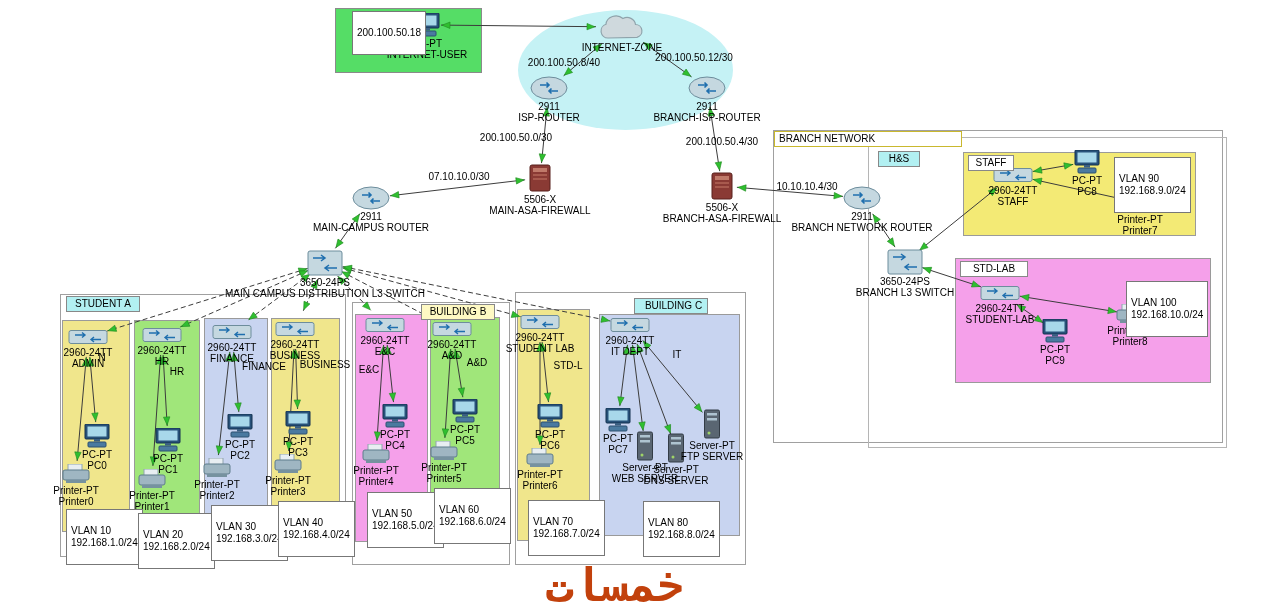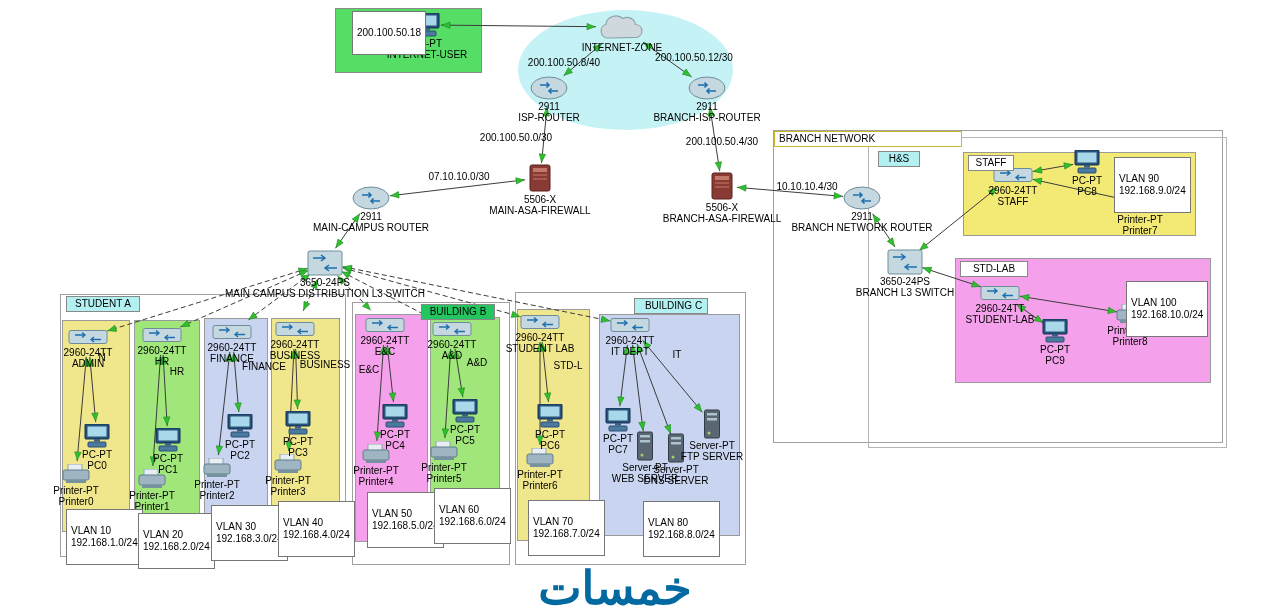--- a/index.html
+++ b/index.html
@@ -7,21 +7,21 @@
   body{font-family:"Liberation Sans",sans-serif}
   #stage{position:relative;width:1280px;height:615px;background:#fff;overflow:hidden}
   .grp{position:absolute;z-index:1}
   .grp.ell{border-radius:50%}
   #links{position:absolute;left:0;top:0;width:1280px;height:615px;z-index:2;pointer-events:none}
   .node{position:absolute;transform:translate(-50%,-50%);z-index:3;cursor:pointer;line-height:0}
   .nlabel{position:absolute;transform:translateX(-50%);z-index:4;font-size:10px;line-height:11px;text-align:center;color:#000;white-space:nowrap}
   .txt{position:absolute;transform:translateX(-50%);z-index:4;font-size:10px;line-height:11px;color:#000;white-space:nowrap}
   .tag{position:absolute;z-index:4;font-size:10px;line-height:12px;background:#fff;border:1px solid #777;padding:15px 4px;white-space:nowrap;color:#000}
   .chip{position:absolute;z-index:4;font-size:10px;height:16px;line-height:14px;border:1px solid #888;text-align:center;padding:0 4px;white-space:nowrap;color:#000;overflow:hidden}
-  #watermark{position:absolute;left:615px;bottom:0px;transform:translateX(-50%);font-size:46px;font-weight:bold;color:#0369a1;z-index:5;font-family:Liberation Sans, sans-serif}
+  #watermark{position:absolute;left:615px;bottom:0px;transform:translateX(-50%);font-size:46px;font-weight:bold;color:#c2410c;z-index:5;font-family:Liberation Mono, monospace}
 </style>
 </head>
 <body>
 
 <div id="stage">
   <svg id="links">
       <line x1="441.0" y1="25.1" x2="596.0" y2="26.7" stroke="#3c3c3c" stroke-width="1"></line>
       <polygon points="-4,-3.2 4,0 -4,3.2" transform="translate(446.0,25.2) rotate(180.6)" fill="#2fbf2f" stroke="#1f8a1f" stroke-width="0.6"></polygon>
       <polygon points="-4,-3.2 4,0 -4,3.2" transform="translate(591.0,26.7) rotate(0.6)" fill="#2fbf2f" stroke="#1f8a1f" stroke-width="0.6"></polygon>
       <line x1="602.0" y1="43.7" x2="563.6" y2="75.8" stroke="#3c3c3c" stroke-width="1"></line>
@@ -157,21 +157,21 @@
     <div class="grp" style="left: 134px; top: 320px; width: 66px; height: 222px; background: rgb(160, 230, 122); border: 1px solid rgb(154, 154, 154);"></div>
     <div class="grp" style="left: 204px; top: 318px; width: 64px; height: 228px; background: rgb(200, 212, 240); border: 1px solid rgb(154, 154, 154);"></div>
     <div class="grp" style="left: 271px; top: 318px; width: 69px; height: 238px; background: rgb(240, 230, 140); border: 1px solid rgb(154, 154, 154);"></div>
     <div class="grp" style="left: 355px; top: 314px; width: 73px; height: 228px; background: rgb(245, 160, 234); border: 1px solid rgb(154, 154, 154);"></div>
     <div class="grp" style="left: 430px; top: 317px; width: 70px; height: 220px; background: rgb(160, 230, 122); border: 1px solid rgb(154, 154, 154);"></div>
     <div class="grp" style="left: 517px; top: 309px; width: 73px; height: 232px; background: rgb(240, 230, 140); border: 1px solid rgb(154, 154, 154);"></div>
     <div class="grp" style="left: 599px; top: 314px; width: 141px; height: 222px; background: rgb(200, 212, 240); border: 1px solid rgb(154, 154, 154);"></div>
     <div class="grp" style="left: 963px; top: 152px; width: 233px; height: 84px; background: rgb(243, 234, 117); border: 1px solid rgb(154, 154, 154);"></div>
     <div class="grp" style="left: 955px; top: 258px; width: 256px; height: 125px; background: rgb(245, 160, 234); border: 1px solid rgb(154, 154, 154);"></div>
     <div class="chip" style="left: 66px; top: 296px; width: 74px; background: rgb(178, 240, 242); border-color: rgb(136, 136, 136);">STUDENT A</div>
-    <div class="chip" style="left: 421px; top: 304px; width: 74px; background: #22c55e; border-color: rgb(136, 136, 136);">BUILDING B</div>
+    <div class="chip" style="left: 421px; top: 304px; width: 74px; background: #fef9c3; border-color: rgb(136, 136, 136);">BUILDING B</div>
     <div class="chip" style="left: 634px; top: 298px; width: 74px; background: rgb(178, 240, 242); border-color: rgb(136, 136, 136); padding-left: 9px;">BUILDING C</div>
     <div class="chip" style="left: 878px; top: 151px; width: 42px; background: rgb(178, 240, 242); border-color: rgb(136, 136, 136);">H&amp;S</div>
     <div class="chip" style="left: 774px; top: 131px; width: 188px; background: rgb(255, 255, 255); border-color: rgb(201, 184, 46); text-align: left;">BRANCH NETWORK</div>
     <div class="chip" style="left: 968px; top: 155px; width: 46px; background: rgb(255, 255, 255); border-color: rgb(136, 136, 136);">STAFF</div>
     <div class="chip" style="left: 960px; top: 261px; width: 68px; background: rgb(255, 255, 255); border-color: rgb(136, 136, 136);">STD-LAB</div>
     <div class="node" style="left: 427px; top: 25px;"><span><svg width="30" height="24" viewBox="0 0 30 24">
           <rect x="3" y="0" width="24" height="15" rx="1" fill="#28527a" stroke="#12304e"></rect>
           <rect x="5.5" y="2.5" width="19" height="10" fill="#a8d8ea"></rect>
           <rect x="12" y="15" width="6" height="2.5" fill="#3a5f82"></rect>
           <rect x="6" y="18" width="18" height="5" rx="1" fill="#4a7aa0" stroke="#2c5070"></rect>

